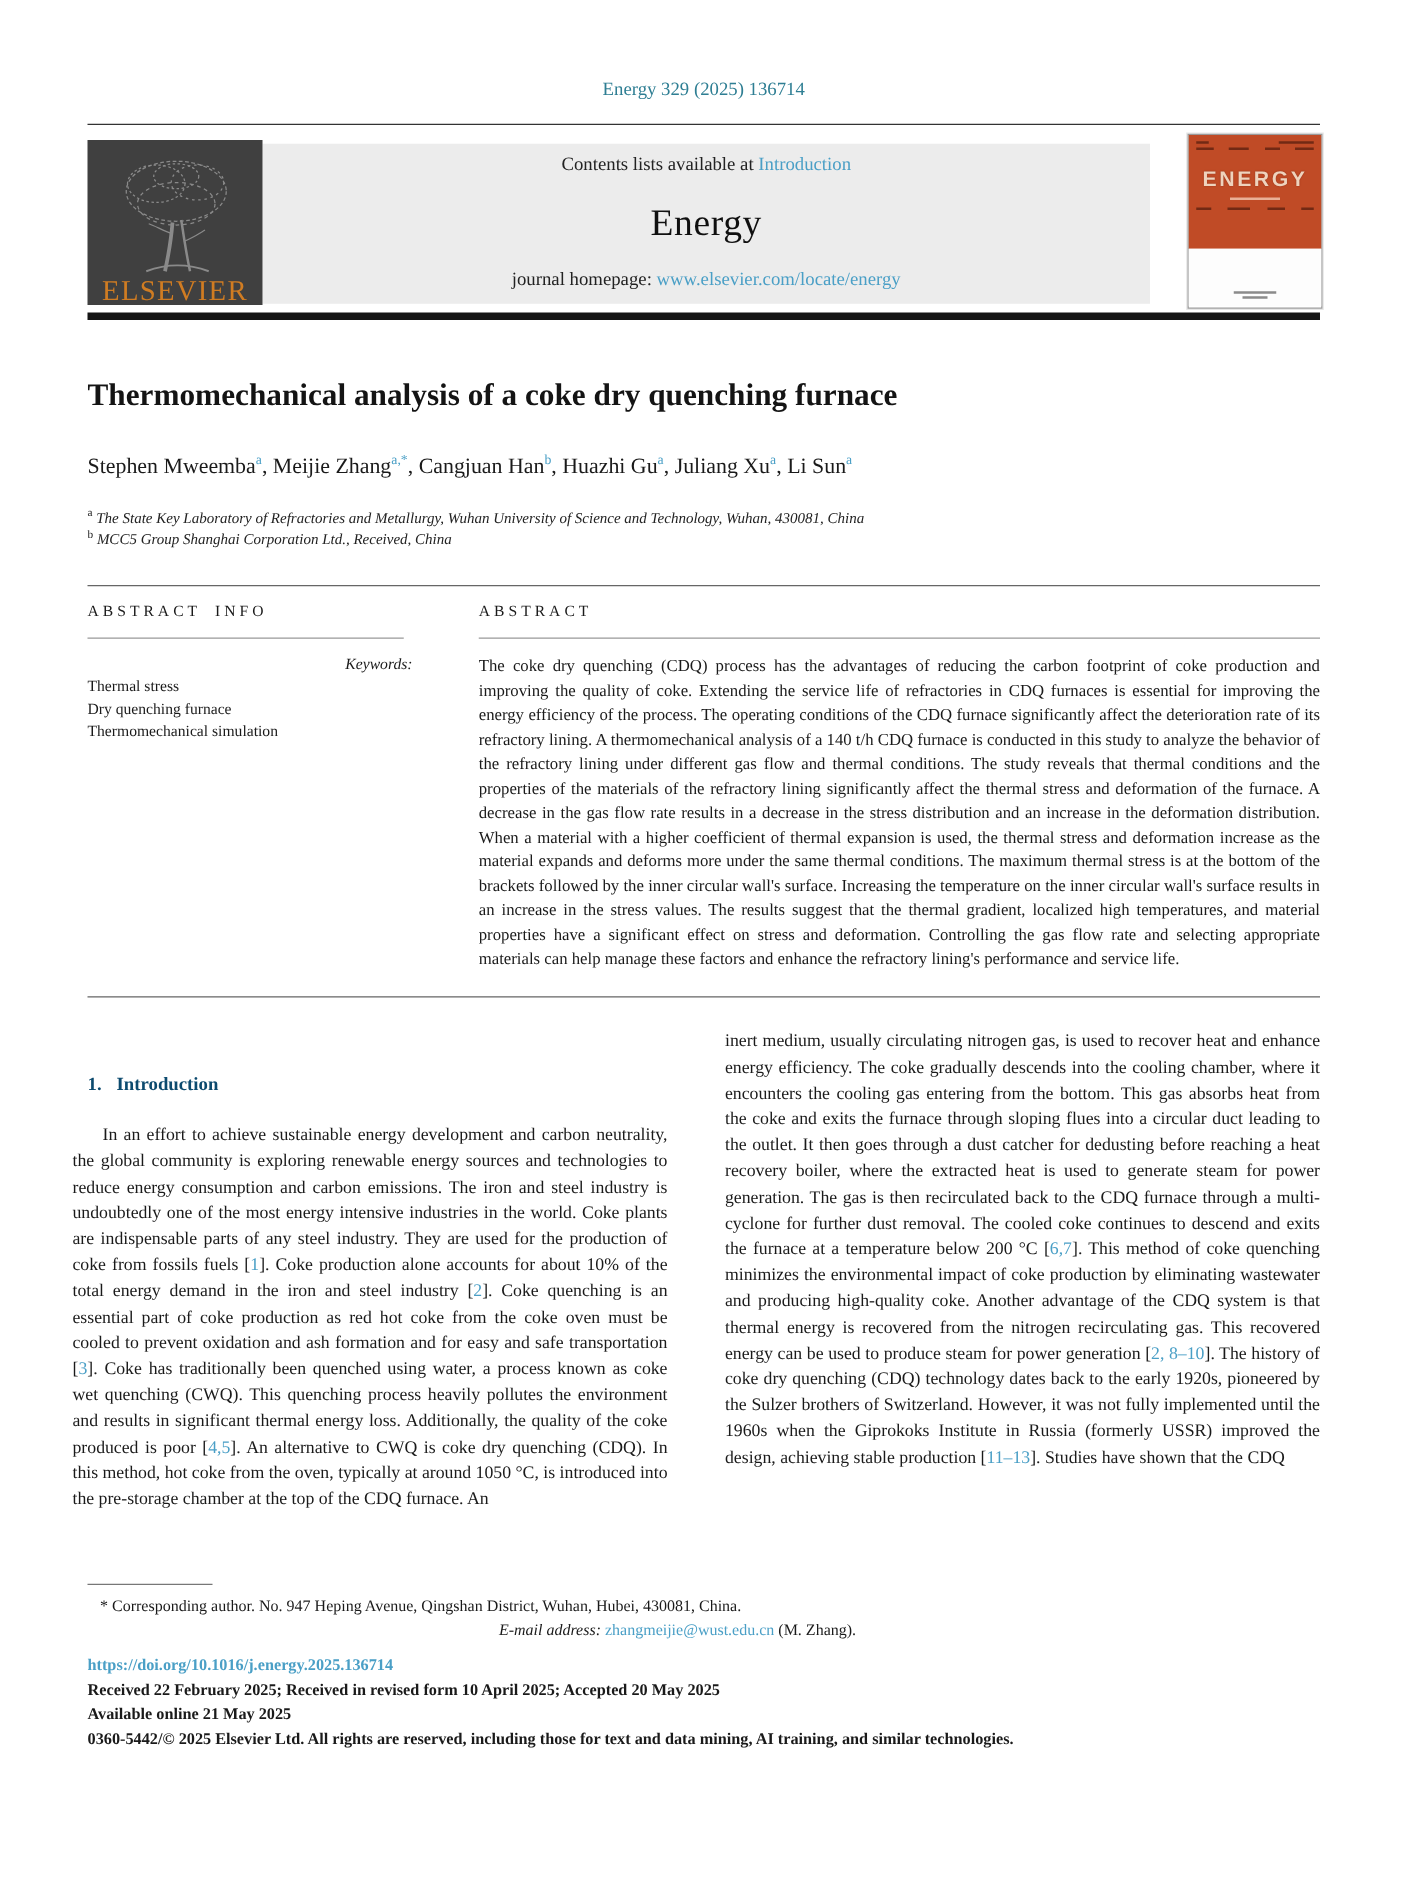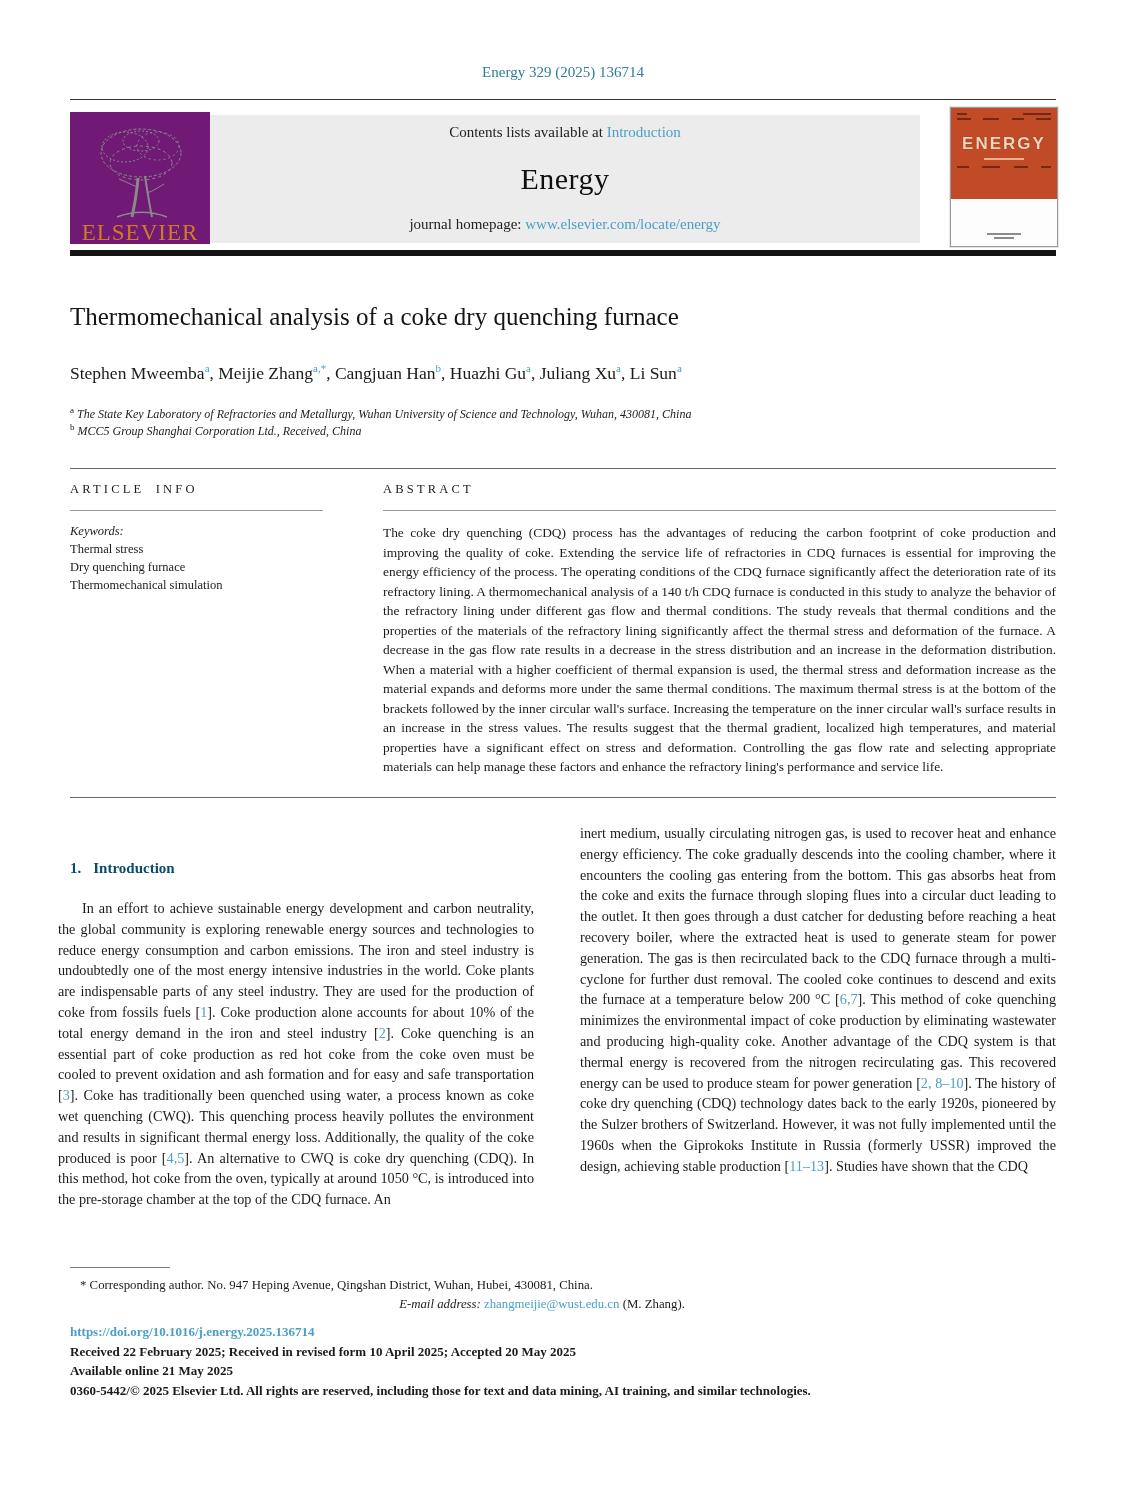--- a/index.html
+++ b/index.html
@@ -17,21 +17,21 @@
   .rule-top{position:absolute;left:70px;top:99px;width:986px;height:1px;background:#333;}
   .black-bar{position:absolute;left:70px;top:250px;width:986px;height:6px;background:#151515;}
 
   .band{position:absolute;left:210px;top:115px;width:710px;height:128px;background:var(--band-gray);
     display:flex;flex-direction:column;justify-content:space-between;align-items:center;
     padding:9px 0 10px 0;}
   .band .contents{font-size:15px;color:#222;}
   .band .jname{font-size:30px;color:#101010;letter-spacing:.5px;}
   .band .homepage{font-size:15px;color:#222;}
 
-  .logo-box{position:absolute;left:70px;top:112px;width:140px;height:132px;background:#701a75;
+  .logo-box{position:absolute;left:70px;top:112px;width:140px;height:132px;background:#404040;
     display:flex;flex-direction:column;align-items:center;justify-content:flex-end;}
   .logo-box svg{display:block;}
   .elsevier-word{font-size:23px;color:var(--elsevier-orange);letter-spacing:1px;line-height:1;margin-top:-2px;}
 
   .cover{position:absolute;left:950px;top:107px;width:108px;height:140px;background:#fff;
     border:1px solid #9a9a9a;box-shadow:0 0 0 1px #e5e5e5;}
   .cover-orange{position:relative;width:100%;height:91px;background:var(--cover-orange);padding:5px 6px;}
   .microrow{display:flex;justify-content:space-between;margin-bottom:3px;}
   .microbar{height:2px;background:rgba(50,15,5,.55);}
   .cover-title{margin-top:14px;text-align:center;font-family:"Liberation Sans",sans-serif;
@@ -53,21 +53,21 @@
 
   .rule-mid{position:absolute;left:70px;top:468px;width:986px;height:1px;background:#666;}
   .rule-bottom{position:absolute;left:70px;top:797px;width:986px;height:1px;background:#666;}
 
   .col-info{position:absolute;left:70px;top:482px;width:260px;}
   .col-abs{position:absolute;left:383px;top:482px;width:673px;}
   .sec-head{font-size:12.5px;letter-spacing:3.2px;word-spacing:5px;color:#1a1a1a;}
   .sec-rule{height:1px;background:#999;margin-top:13px;}
   .col-info .sec-rule{width:253px;}
   .keywords{margin-top:11px;font-size:12.5px;line-height:18px;color:#1a1a1a;}
-  .kw-label{font-style:italic;}
+  .kw-label{font-style:italic;text-align:right;}
   .abs-text{margin-top:12px;font-size:13.4px;line-height:19.5px;text-align:justify;color:#1a1a1a;}
 
   .intro-head{position:absolute;left:70px;top:860px;font-size:15px;font-weight:bold;color:#0c4a6e;}
   .intro-head .num{margin-right:12px;}
   .body-col{position:absolute;font-size:14.2px;line-height:20.8px;text-align:justify;color:#1a1a1a;}
   .col-left{left:58px;top:898px;width:476px;text-indent:24px;}
   .col-right{left:580px;top:823px;width:476px;}
 
   .lnk{color:var(--link);cursor:pointer;}
   .it{font-style:italic;}
@@ -139,29 +139,29 @@
     <div class="cover-white">
       <div class="cover-foot">
         <div class="microbar" style="width:34px"></div>
         <div class="microbar" style="width:20px"></div>
       </div>
     </div>
   </div>
 
   <div class="black-bar"></div>
 
-  <h1 class="title" style="font-weight:normal">Thermomechanical analysis of a coke dry quenching furnace</h1>
+  <h1 class="title" style="font-weight:bold">Thermomechanical analysis of a coke dry quenching furnace</h1>
   <div class="authors"><span>Stephen Mweemba</span><sup class="lnk">a</sup><span>, Meijie Zhang</span><sup class="lnk">a,*</sup><span>, Cangjuan Han</span><sup class="lnk">b</sup><span>, Huazhi Gu</span><sup class="lnk">a</sup><span>, Juliang Xu</span><sup class="lnk">a</sup><span>, Li Sun</span><sup class="lnk">a</sup></div>
   <div class="affil" style="top:402px"><sup>a</sup><span class="it"> The State Key Laboratory of Refractories and Metallurgy, Wuhan University of Science and Technology, Wuhan, 430081, China</span></div>
   <div class="affil" style="top:419px"><sup>b</sup><span class="it"> MCC5 Group Shanghai Corporation Ltd., Received, China</span></div>
 
   <div class="rule-mid"></div>
 
   <div class="col-info">
-    <div class="sec-head">ARTICLE INFO</div>
+    <div class="sec-head">ABSTRACT INFO</div>
     <div class="sec-rule"></div>
     <div class="keywords">
       <div class="kw-label">Keywords:</div>
       <div>Thermal stress</div>
       <div>Dry quenching furnace</div>
       <div>Thermomechanical simulation</div>
     </div>
   </div>
 
   <div class="col-abs">

